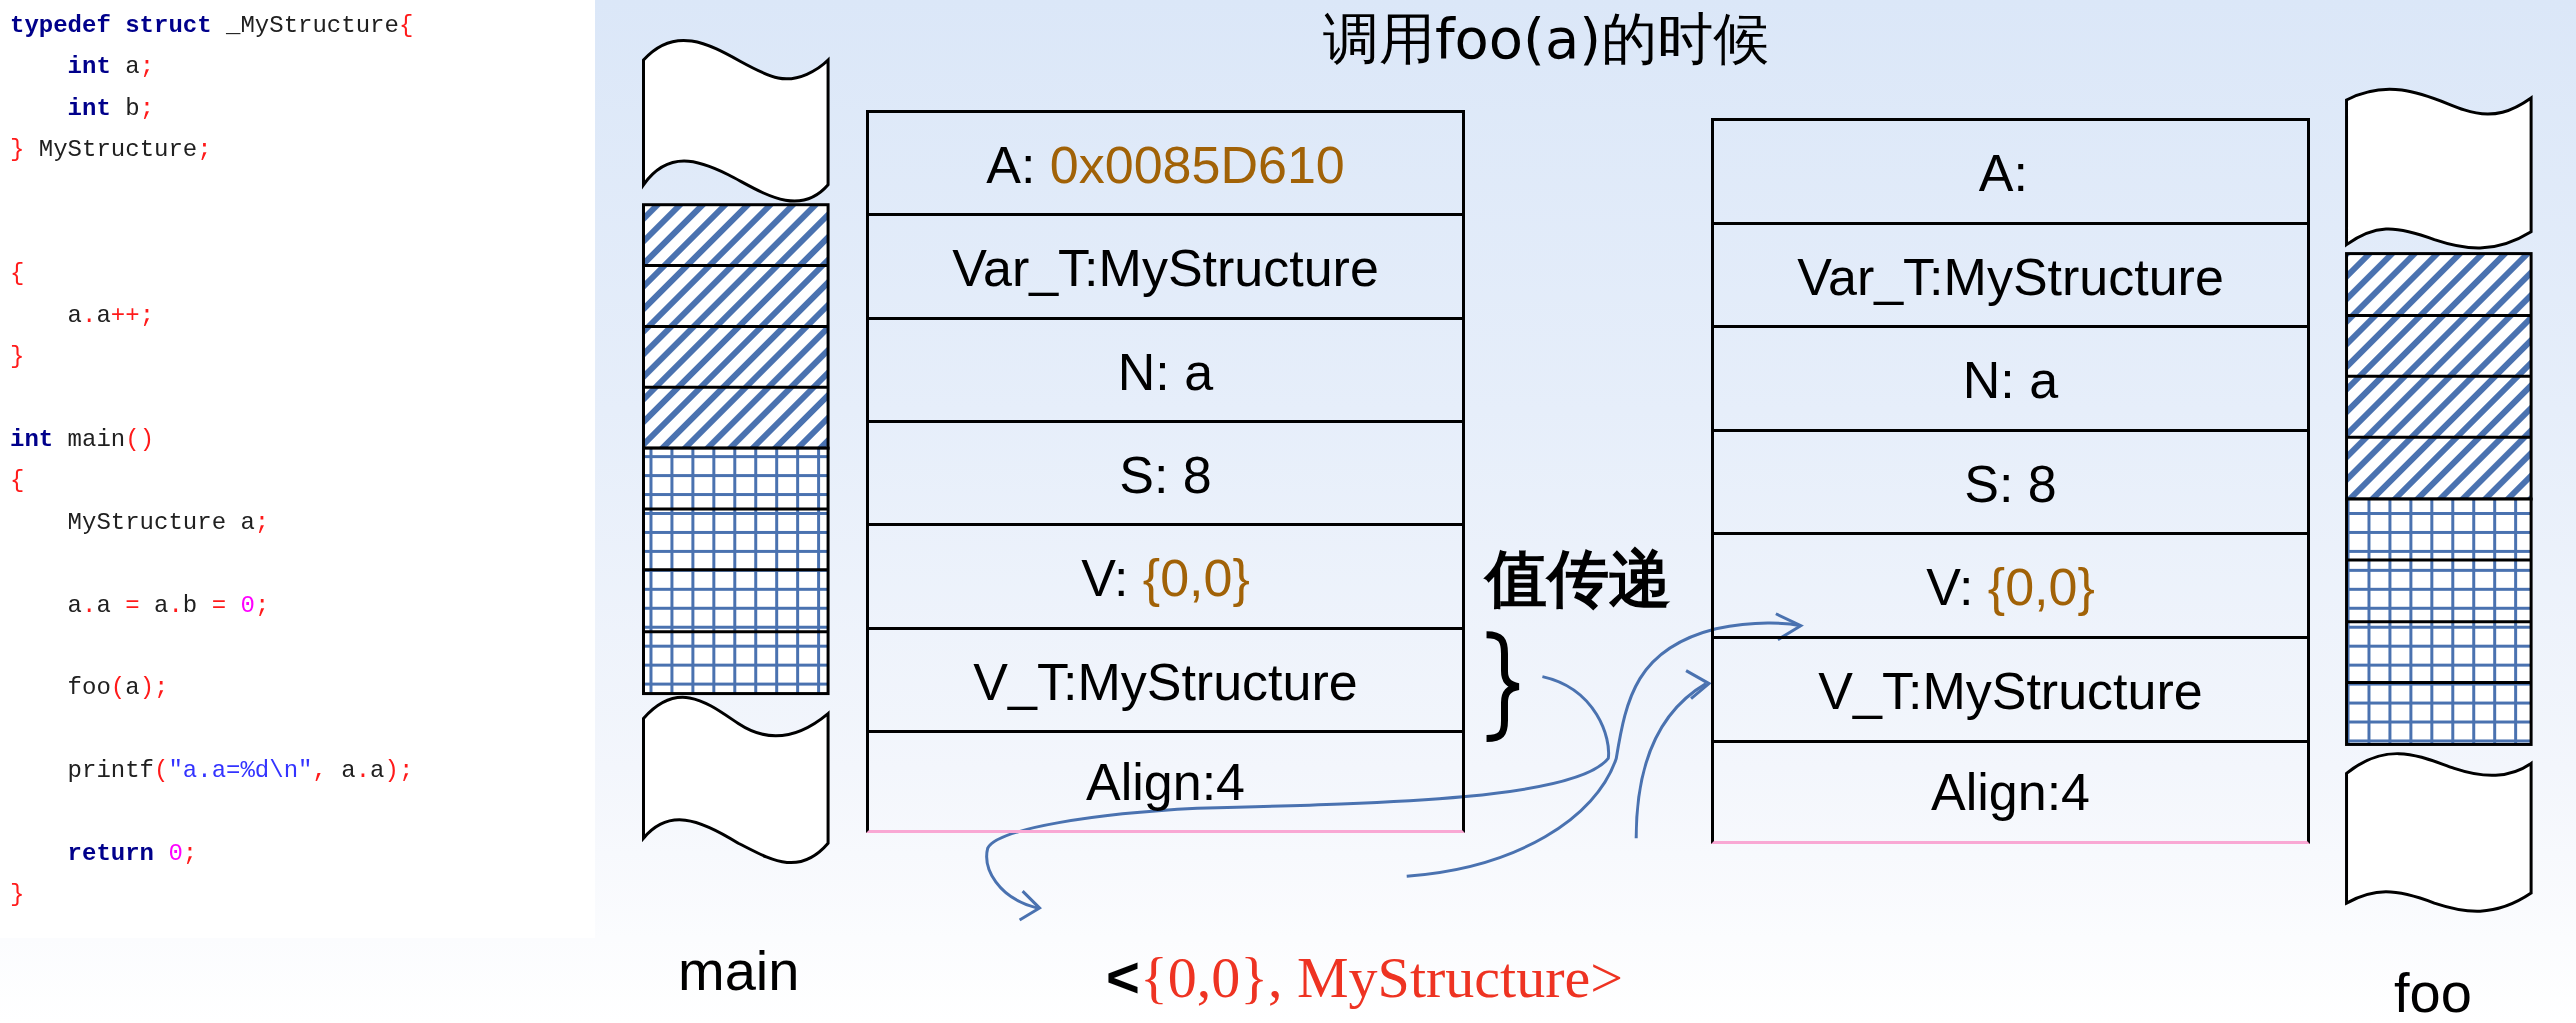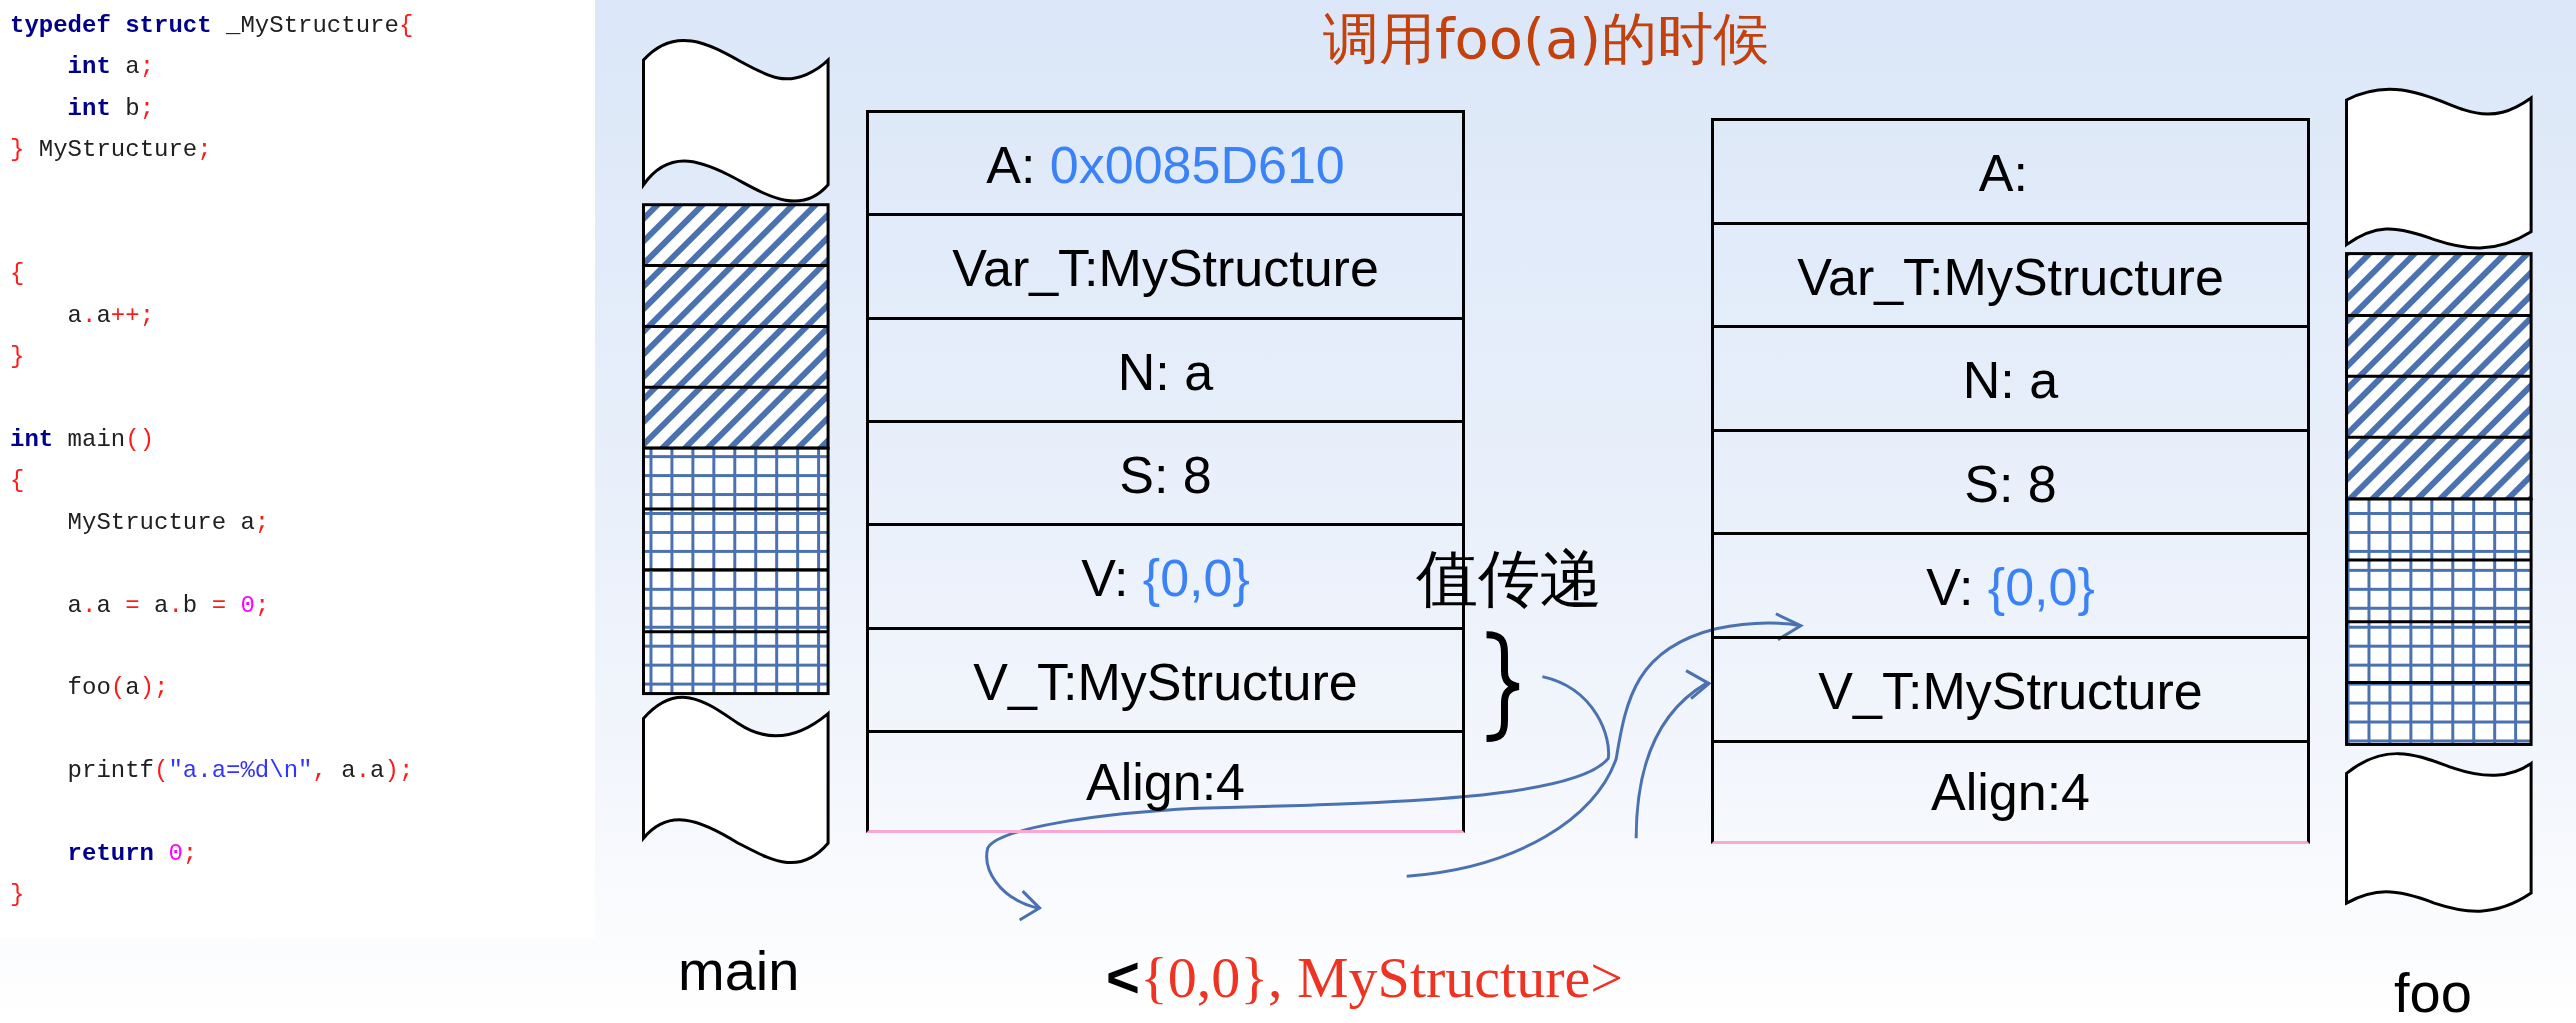--- a/index.html
+++ b/index.html
@@ -16,32 +16,32 @@
     position: absolute; left: 10px; white-space: pre;
     font-family: "Liberation Mono", "DejaVu Sans Mono", monospace;
     font-size: 24px; line-height: 36px; color: #202020;
   }
   .kw { color: #00008b; font-weight: bold; }
   .pn { color: #ff1a1a; }
   .num { color: #ff00ff; }
   .str { color: #3333ff; }
   .title {
     position: absolute; left: 1197px; width: 698px; top: 2px; text-align: center;
-    font-family: "DejaVu Sans", sans-serif; font-size: 56px; color: #c2410c;
+    font-family: "DejaVu Sans", sans-serif; font-size: 56px; color: #000000;
   }
   .frame-table { position: absolute; }
   .frame-row {
     position: absolute; left: 0; right: 0; box-sizing: border-box;
     border: 3px solid #000; border-bottom: none;
     display: flex; align-items: center; justify-content: center;
     font-family: "Liberation Sans", sans-serif; font-size: 52px; color: #000;
     background: rgba(255,255,255,0.0);
   }
   .frame-row.last { border-bottom: 3px solid #f9a8d4; }
-  .red { color: #3b82f6; }
+  .red { color: #a16207; }
   .label-text {
     position: absolute; font-family: "Liberation Sans", sans-serif;
     font-size: 56px; color: #000;
   }
   .cn-label {
     position: absolute; font-family: "DejaVu Serif", serif; font-size: 62px; color: #000;
   }
   .tuple {
     position: absolute; font-family: "Liberation Serif", serif; font-size: 58px;
     color: #ee3322; white-space: pre;
@@ -177,21 +177,21 @@
       <span class="red">{0,0}</span>
     </div>
     <div class="frame-row" style="top: 518px; height: 107px;">
       <span style="white-space: pre;">V_T:MyStructure</span>
     </div>
     <div class="frame-row last" style="top: 622px; height: 104px;">
       <span style="white-space: pre;">Align:4</span>
     </div>
   </div>
 
-<div class="cn-label" style="left:1416px; top:537px;">值传递</div>
+<div class="cn-label" style="left:1485px; top:537px;font-weight:bold;">值传递</div>
 
 <div class="tuple" style="left:1077px; top:876px;">
   <span class="lt">&lt;</span><span>{0,0}, MyStructure&gt;</span>
 </div>
 
 <div class="label-text" style="left:678px; top:938px;">main</div>
 <div class="label-text" style="left:2394px; top:960px;">foo</div>
 
 
 </body></html>

